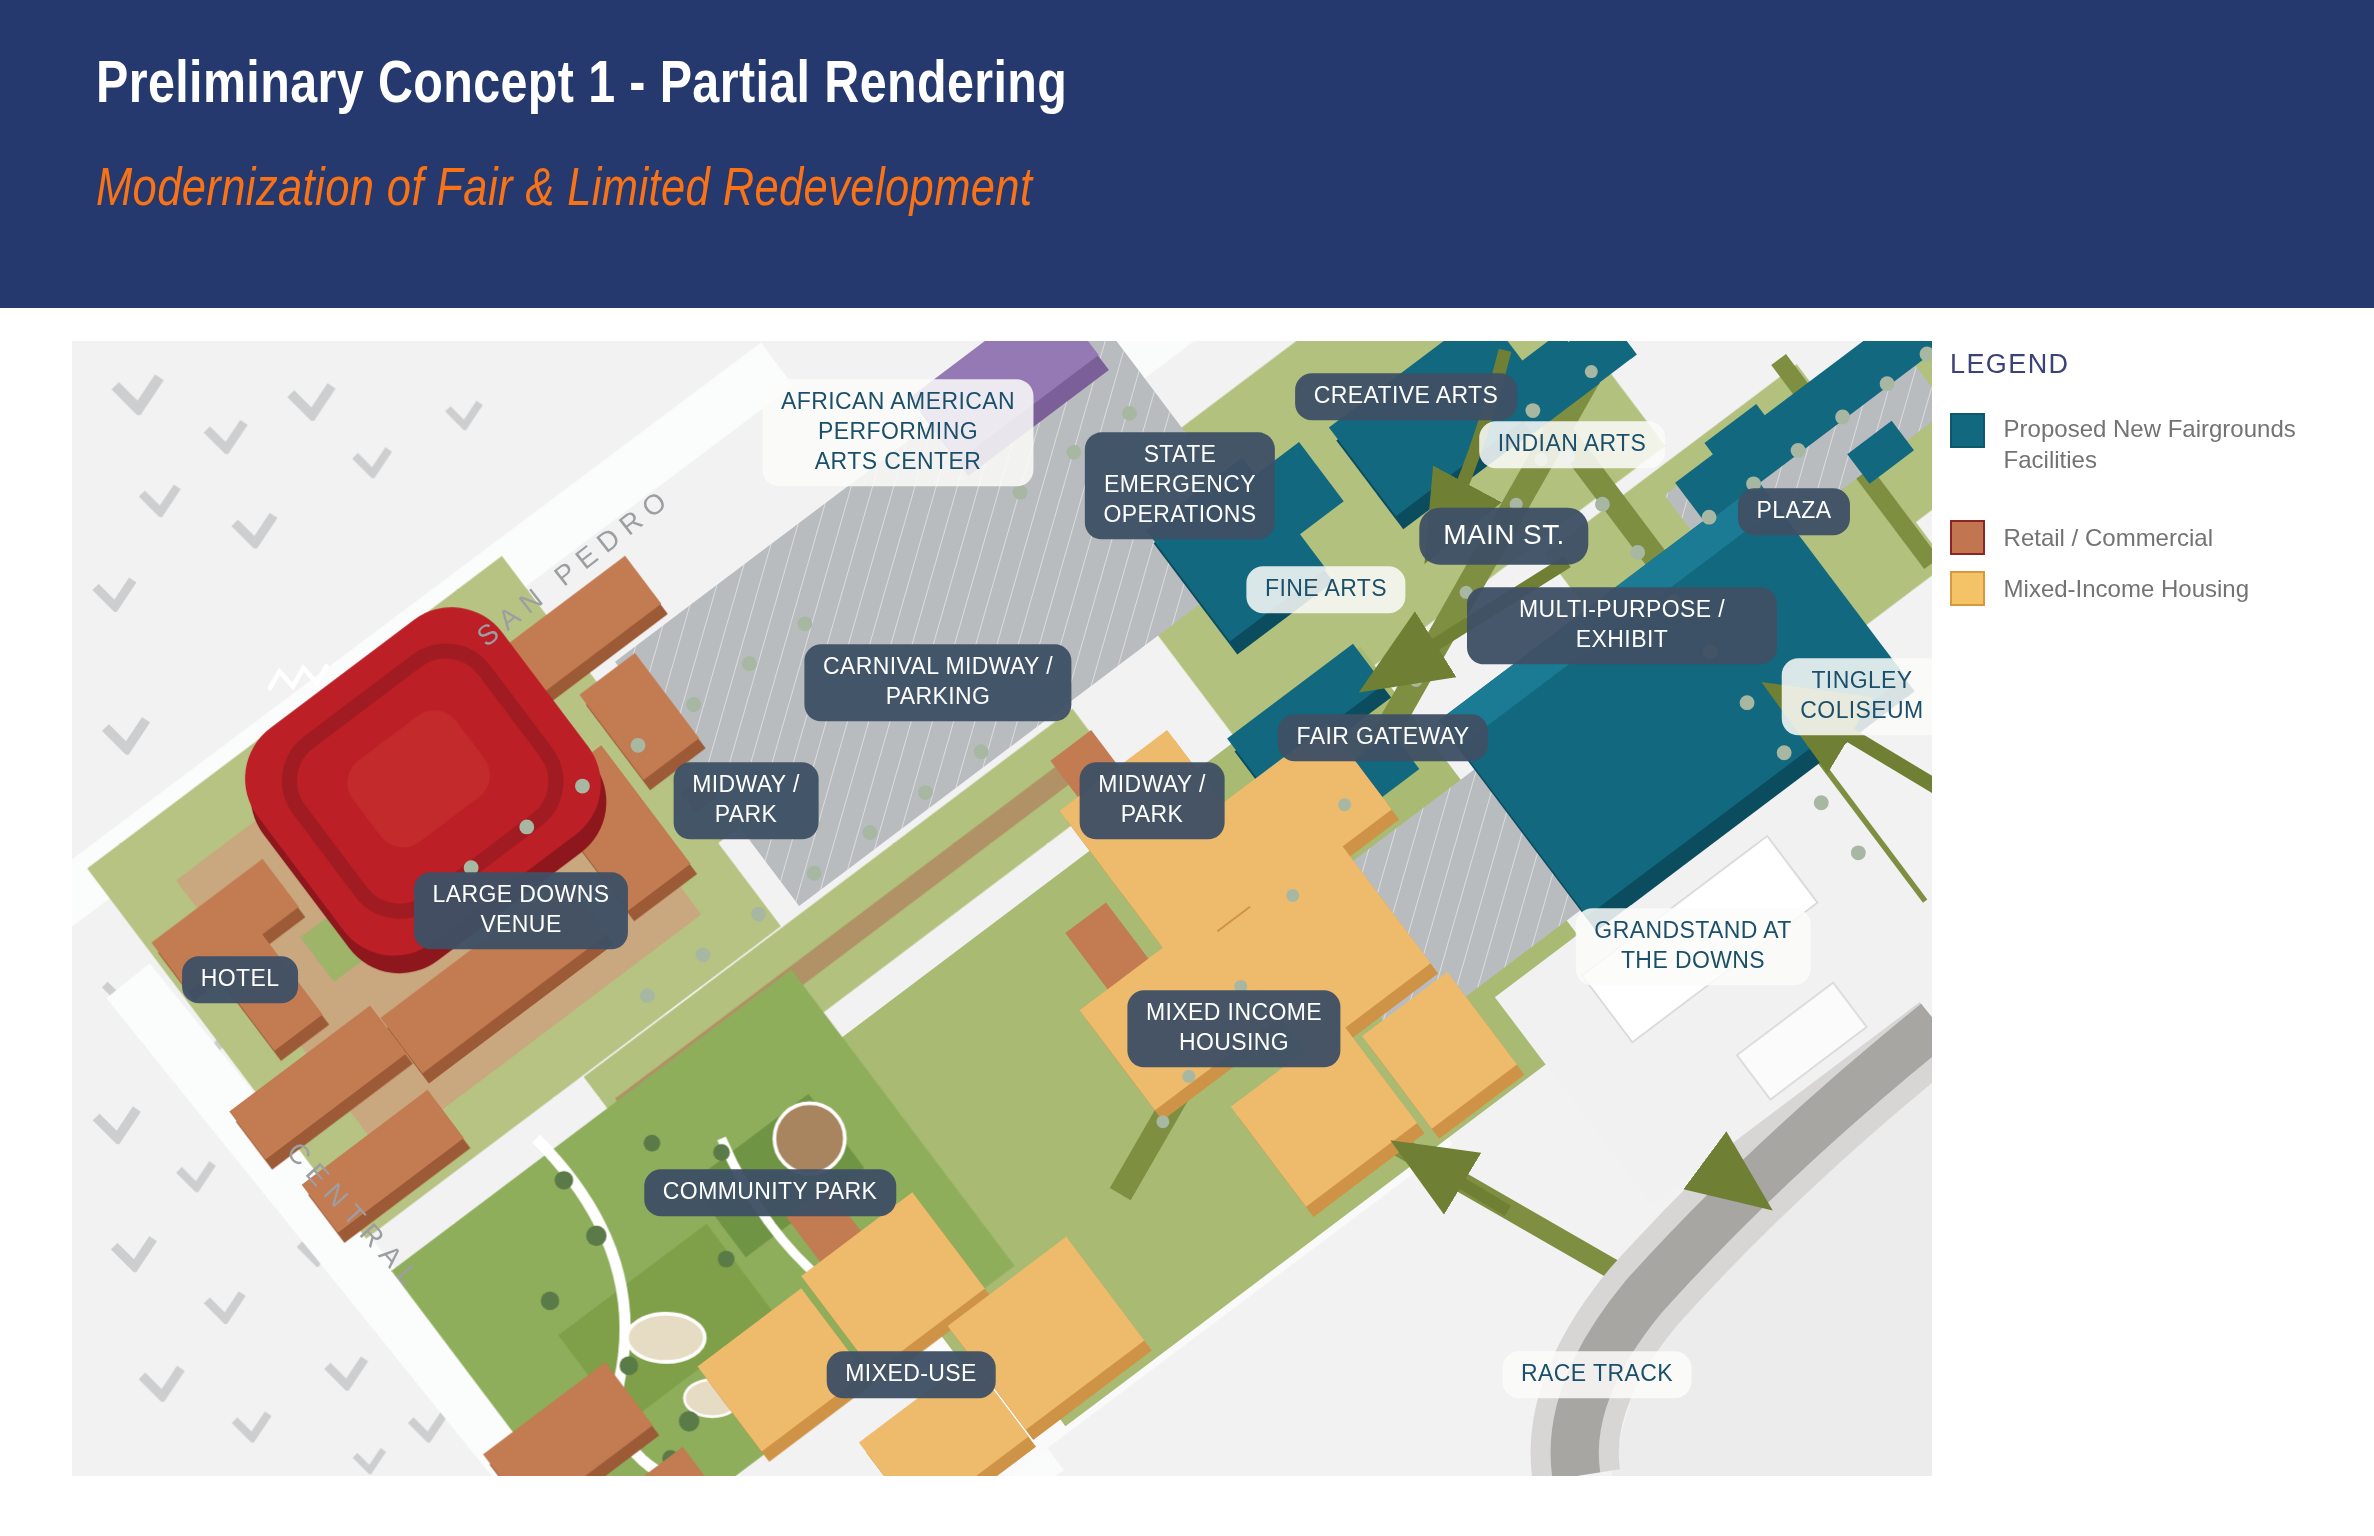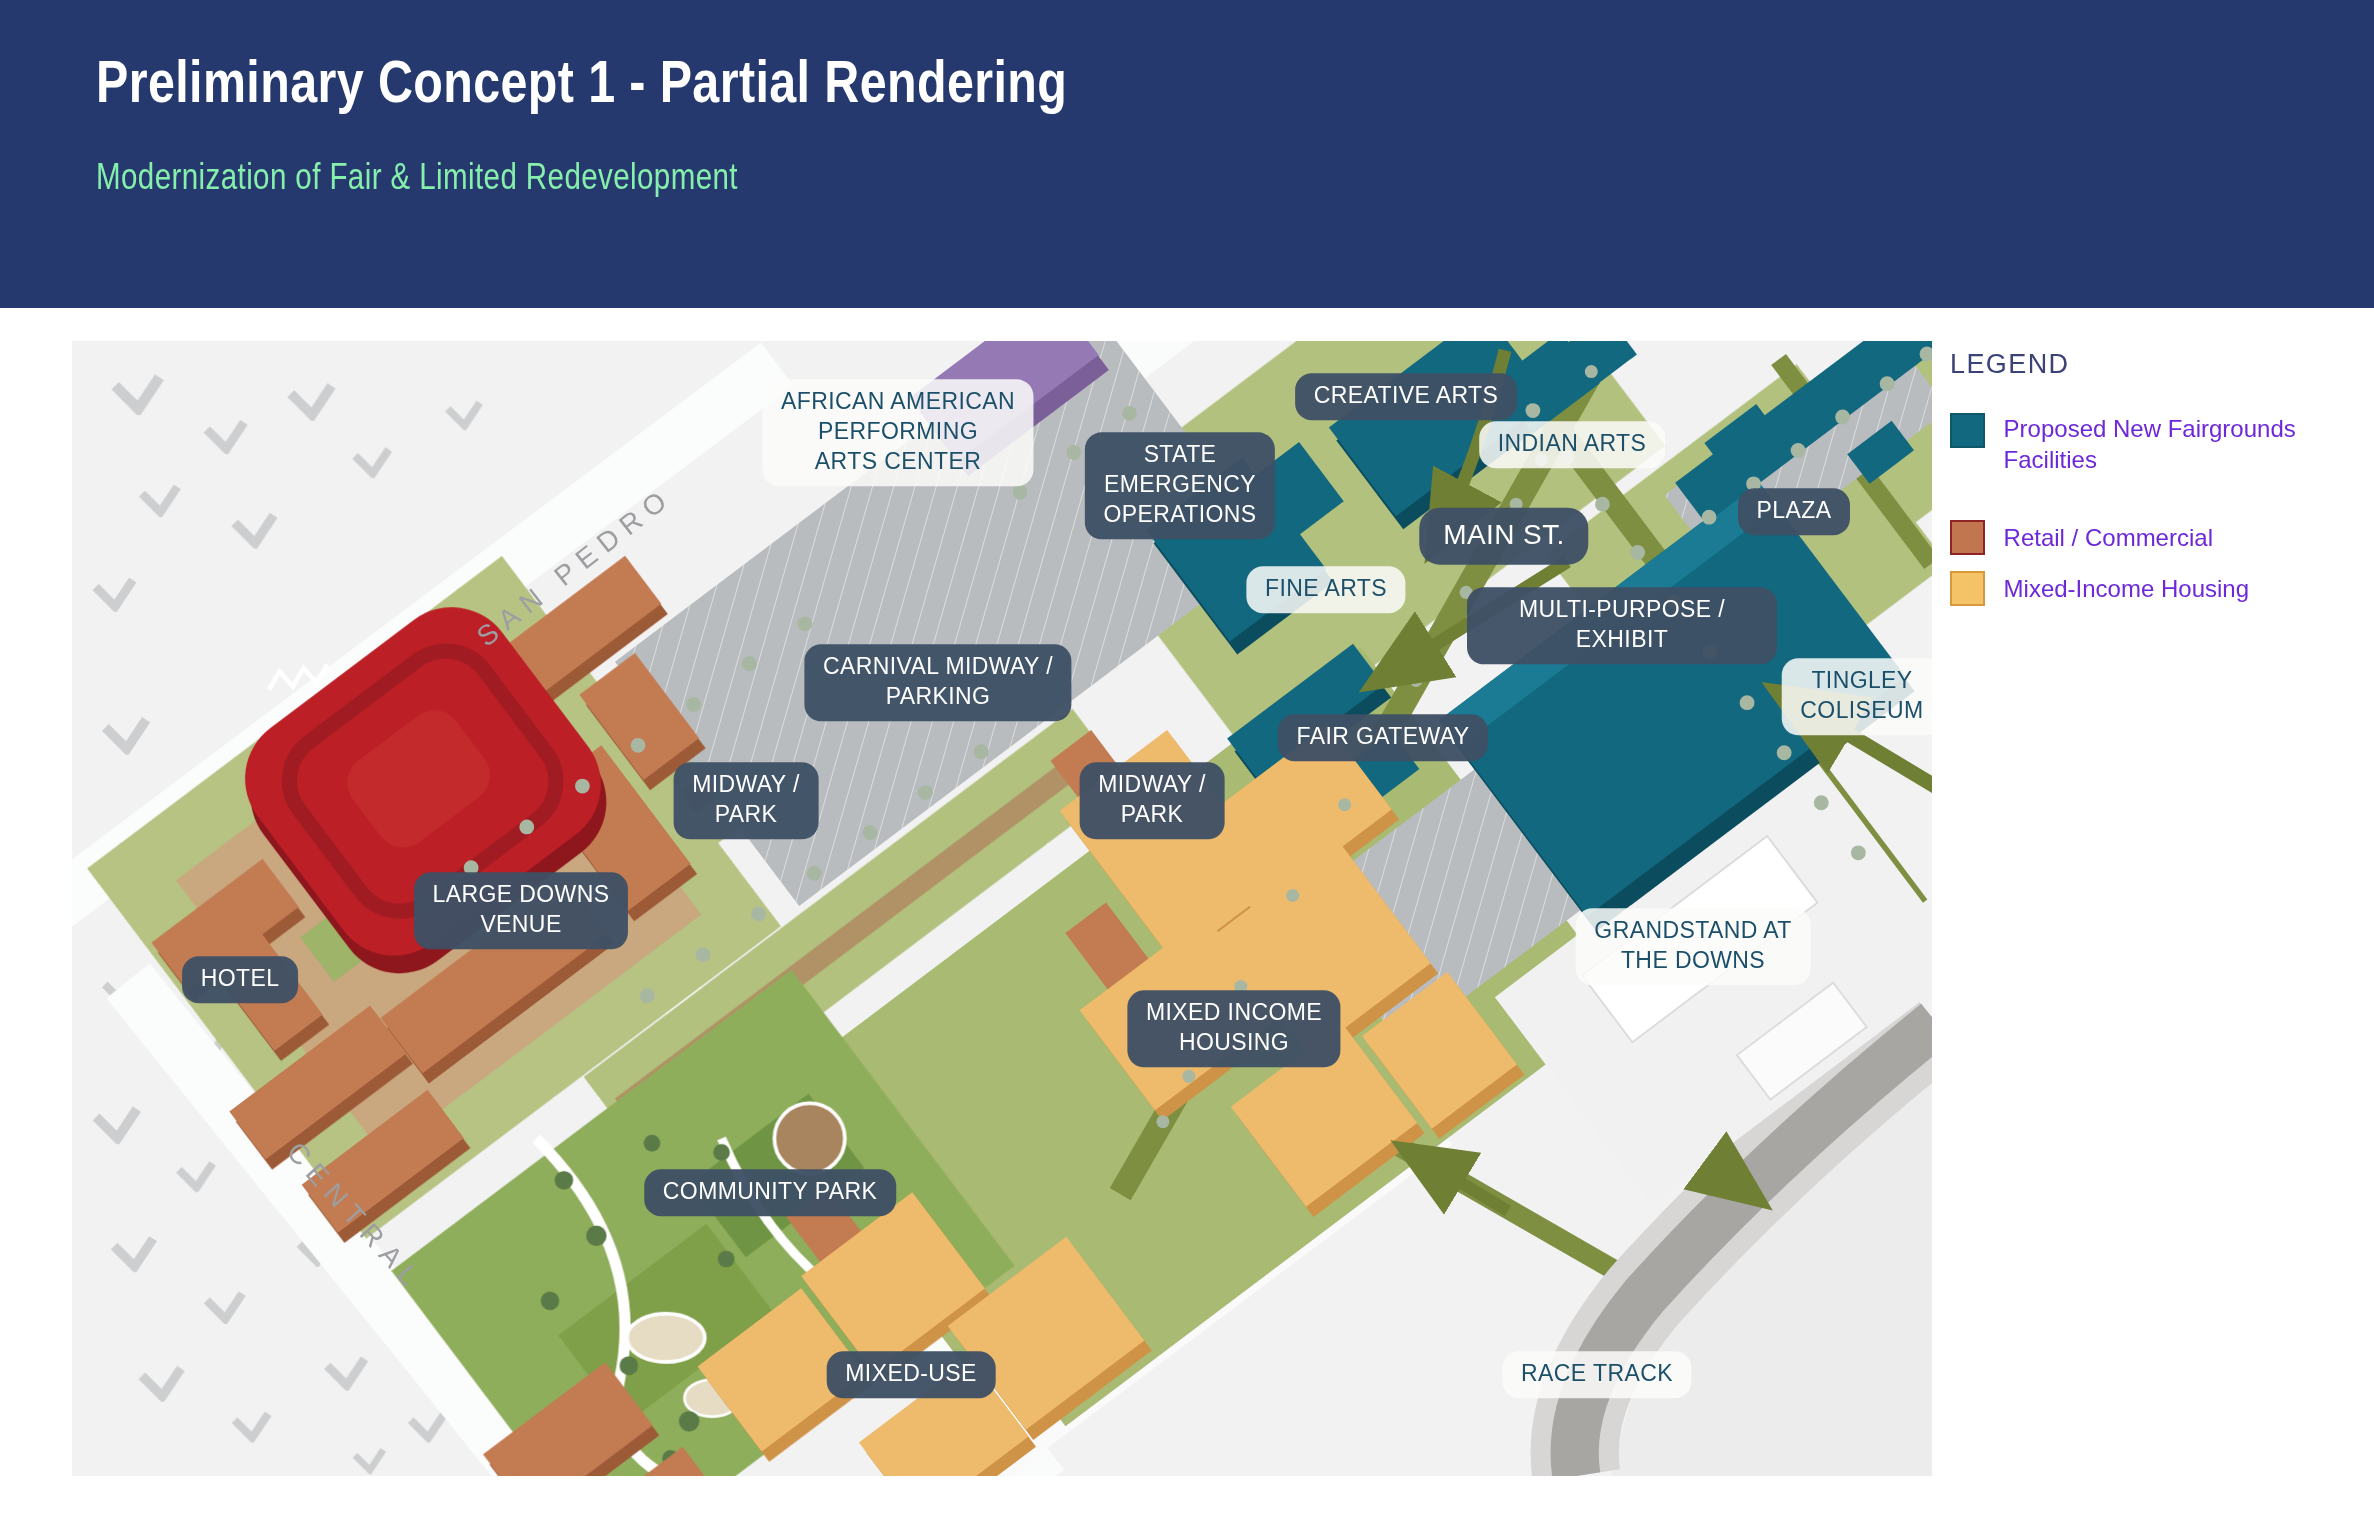--- a/index.html
+++ b/index.html
@@ -2,41 +2,41 @@
 <html style="font-size:15px"><head>
 <meta charset="utf-8">
 <style>
   html,body{margin:0;padding:0;background:#ffffff;font-family:"Liberation Sans",sans-serif;}
   .page{position:relative;width:2375px;height:1536px;background:#ffffff;overflow:hidden;}
 
   
   .header{position:absolute;left:0;top:0;width:2375px;height:308px;background:#26396e;padding-left:25px;}
   .condense{transform:scaleX(.82);transform-origin:0 50%;white-space:nowrap;}
   .header .title{position:absolute;left:96px;top:48px;color:#ffffff;font-size:59px;font-weight:bold;letter-spacing:0.5px;}
-  .header .subtitle{position:absolute;left:96px;top:156px;color:#86efac;font-size:36px;font-weight:normal;letter-spacing:0.5px;}
+  .header .subtitle{position:absolute;left:96px;top:156px;color:#f97316;font-size:53px;font-weight:normal;letter-spacing:0.5px;font-style:italic;}
 
   
   .map{position:absolute;left:72px;top:341px;width:1860px;height:1135px;background:#f2f2f3;overflow:hidden;}
   .map svg{position:absolute;left:0;top:0;}
 
   .pill{position:absolute;transform:translate(-50%,-50%);background:rgba(62,80,101,.96);color:#ffffff;
         font-size:23px;line-height:1.3;letter-spacing:0.4px;text-align:center;white-space:pre-line;
         padding:8.3px 18.6px 9.3px;border-radius:16.7px;}
   .pill.lg{font-size:28px;padding:9.3px 24px 11px;border-radius:20.4px;}
   .pill.light{background:rgba(251,252,249,.86);color:#1b4f6a;}
   .street-name{position:absolute;transform:translate(-50%,-50%);color:#9c9ea1;font-size:28px;
         letter-spacing:8.3px;white-space:nowrap;}
 
   
   .legend{position:absolute;left:1950px;top:345px;width:417px;}
   .legend-title{font-size:27px;color:#3b4277;letter-spacing:1.4px;margin:4px 0 33px 0;}
   .legend-item{display:flex;align-items:center;gap:18.6px;margin-bottom:16px;}
   .legend-item.first{align-items:flex-start;margin-bottom:45px;}
   .swatch{width:35px;height:35px;border:2.8px solid transparent;flex:0 0 auto;box-sizing:border-box;}
-  .legend-label{font-size:24px;color:#6d28d9;line-height:1.3;}
+  .legend-label{font-size:24px;color:#737373;line-height:1.3;}
 </style>
 </head>
 <body>
 
 <div class="page">
 
   <div class="header">
     <div class="title"><span class="condense" style="display:inline-block">Preliminary Concept 1 - Partial Rendering</span></div>
     <div class="subtitle"><span class="condense" style="display:inline-block">Modernization of Fair &amp; Limited Redevelopment</span></div>
   </div>

